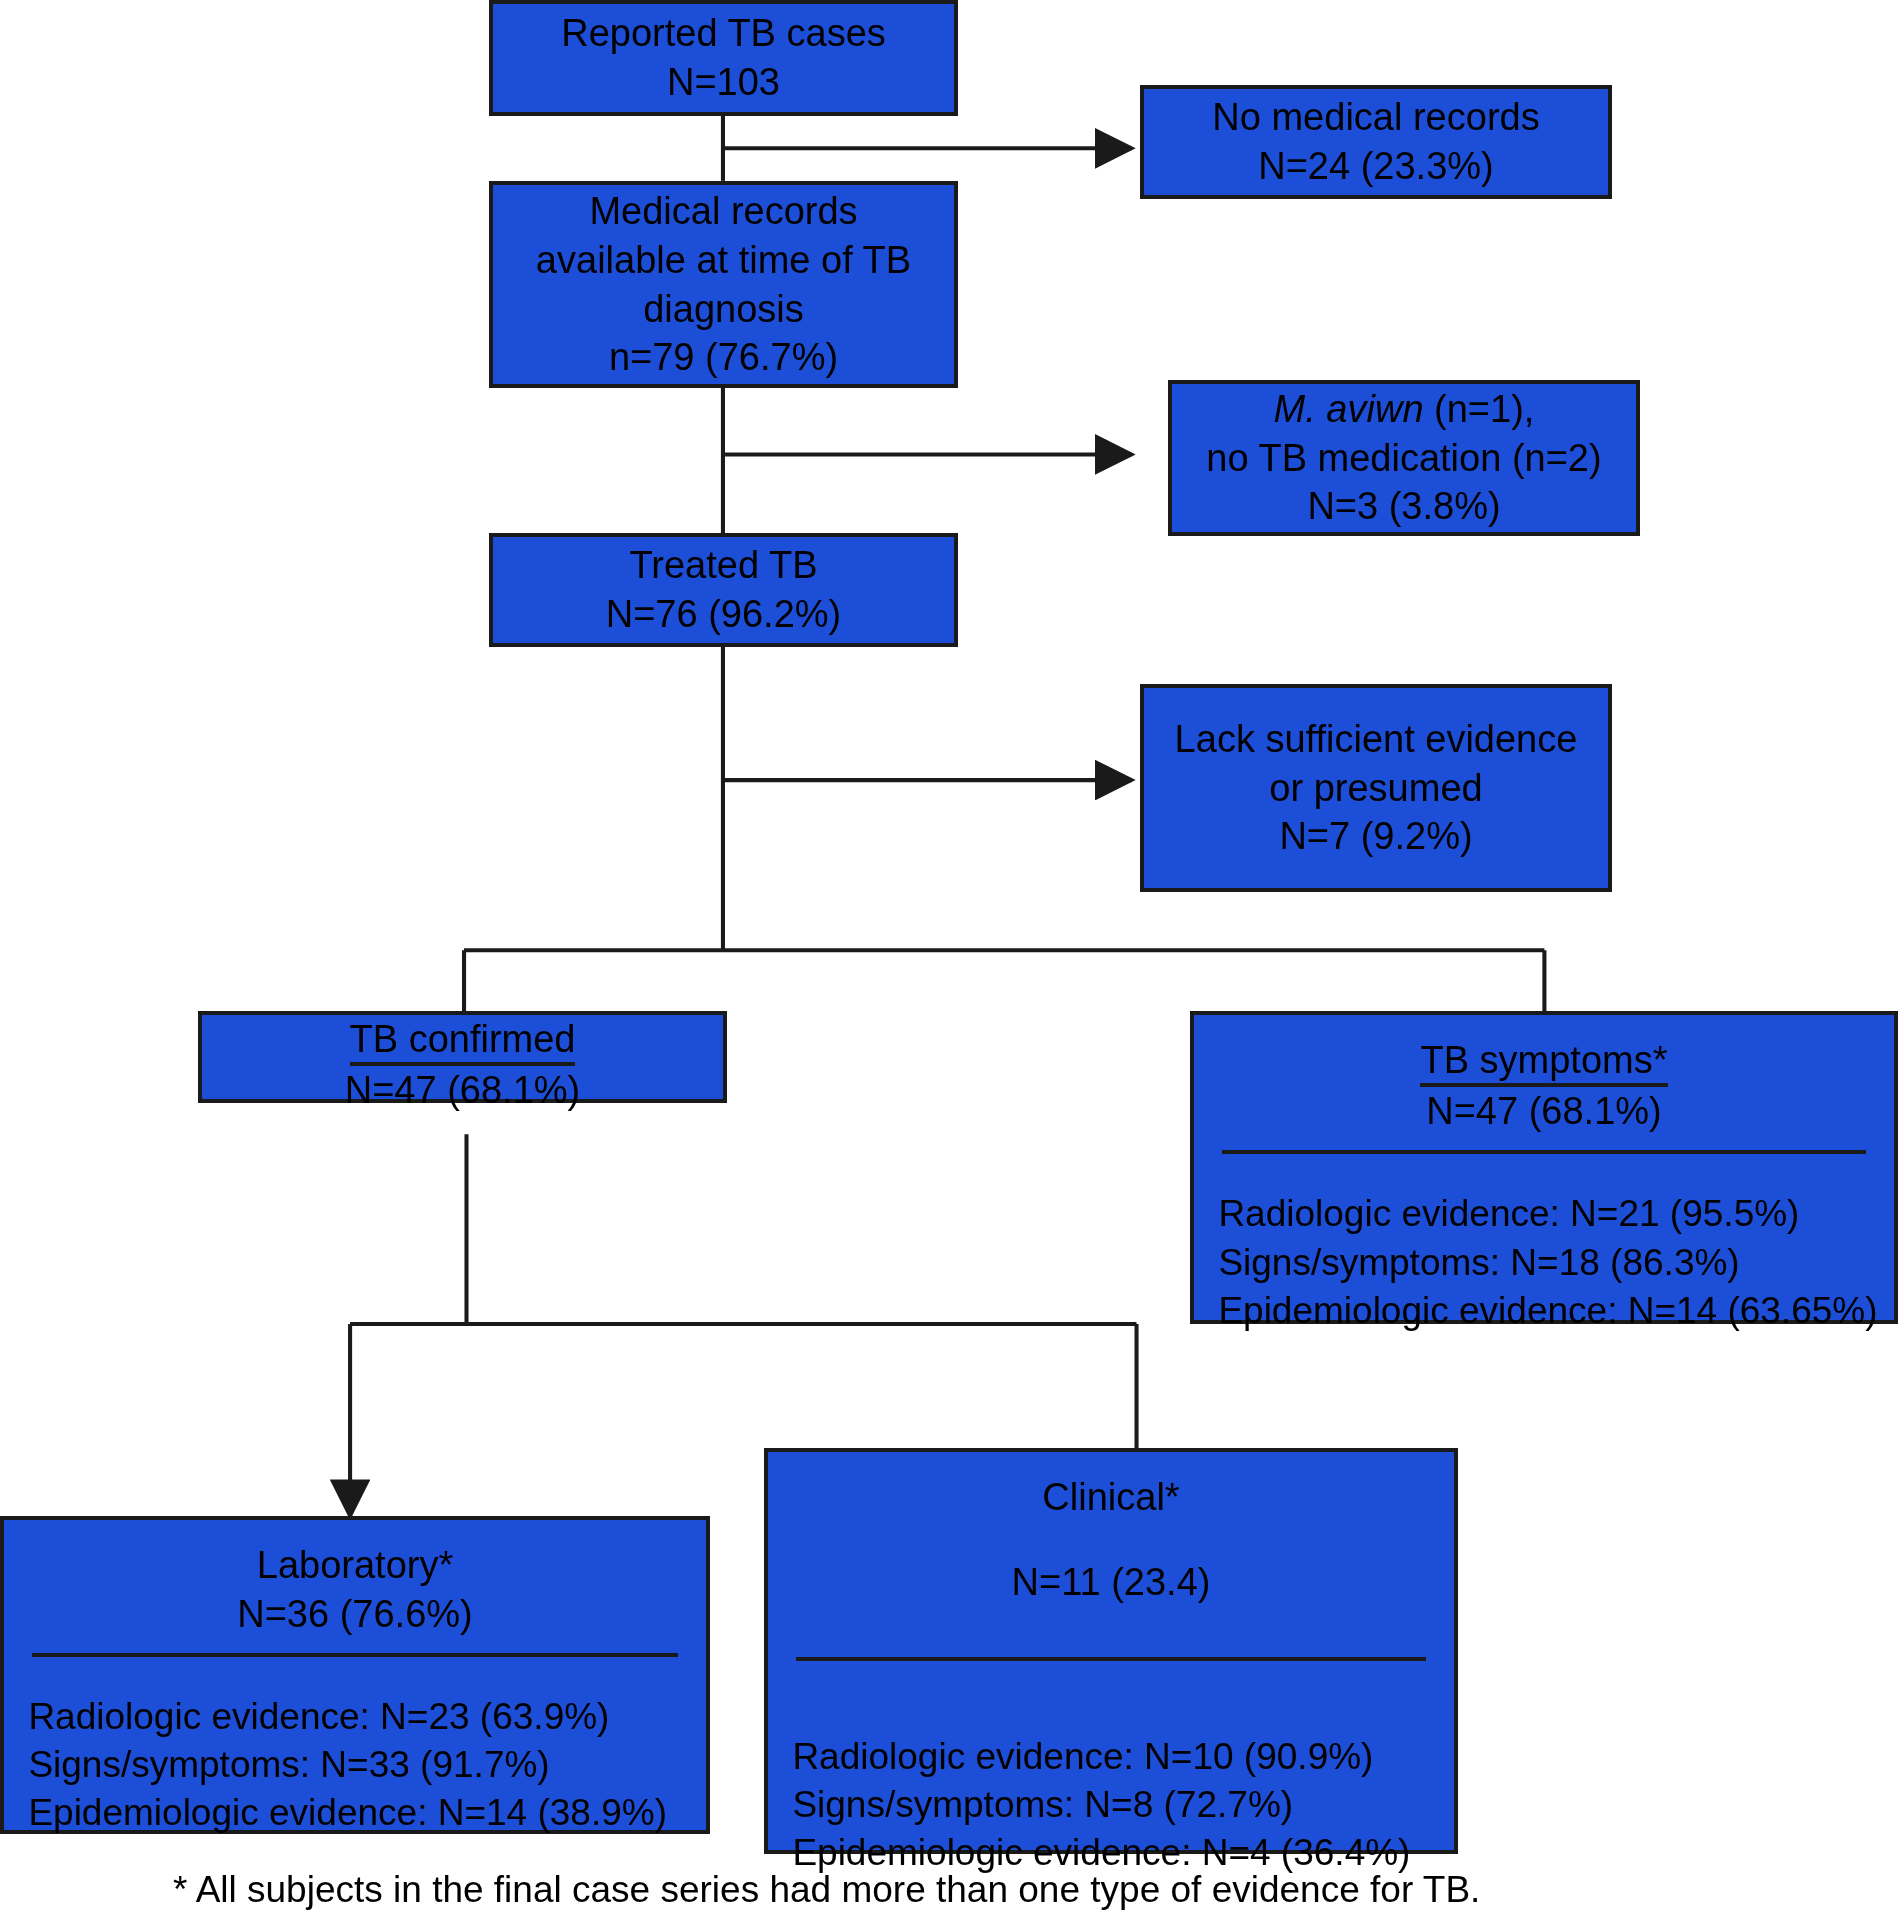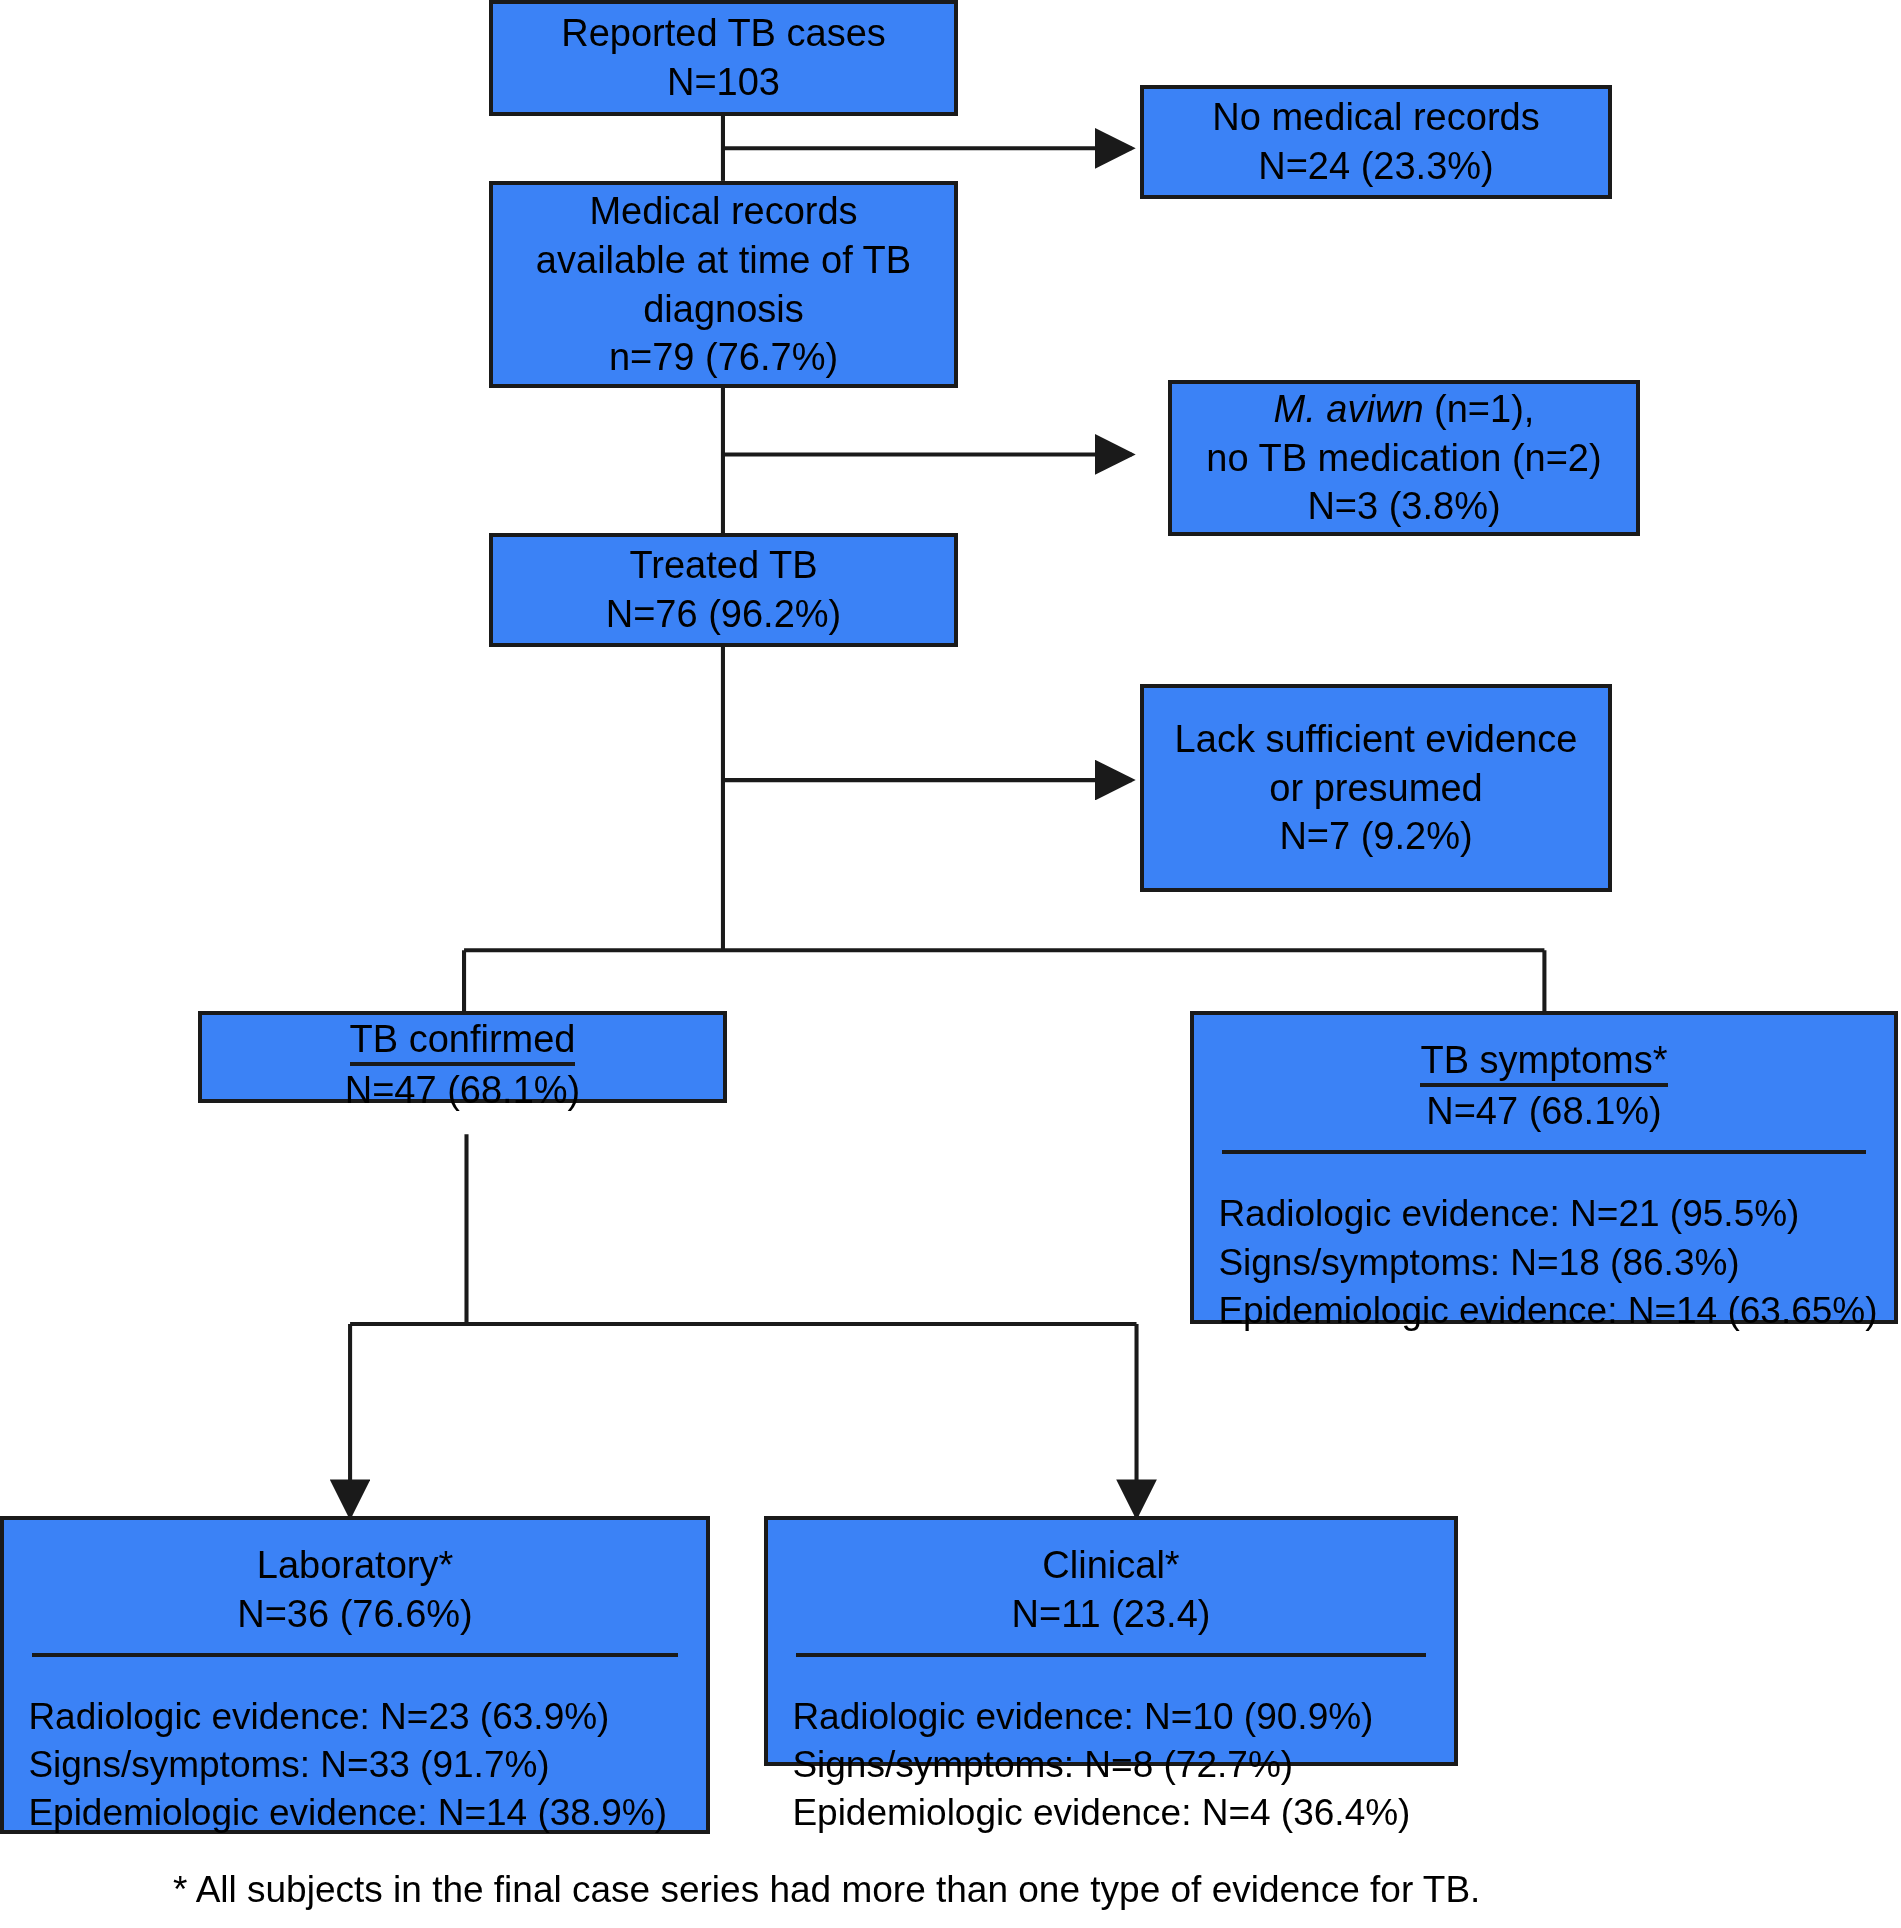--- a/index.html
+++ b/index.html
@@ -26,21 +26,21 @@
     top: 0;
     width: 1901px;
     height: 1929px;
     z-index: 1;
   }
   
   .node {
     position: absolute;
     box-sizing: border-box;
     border: 4.1px solid #1a1a1a;
-    background: #3b82f6;
+    background: #1d4ed8;
     z-index: 2;
     display: flex;
     flex-direction: column;
   }
   .node-head {
     text-align: center;
     line-height: 1.28;
     font-size: 38px;
     padding: 0 11.4px;
   }
@@ -184,21 +184,21 @@
     <div class="node-head pad-top">Laboratory*</div>
     <div class="node-head">N=36 (76.6%)</div>
     <div class="divider"></div>
     <div class="evidence-list">
       <div>Radiologic evidence: N=23 (63.9%)</div>
       <div>Signs/symptoms: N=33 (91.7%)</div>
       <div>Epidemiologic evidence: N=14 (38.9%)</div>
     </div>
   </div>
 
-  <div class="node" style="left:764px; top:1516px; width:694px; height:250px;">
+  <div class="node" style="left:764px; top:1448px; width:694px; height:406px;gap:36px;">
     <div class="node-head pad-top">Clinical*</div>
     <div class="node-head">N=11 (23.4)</div>
     <div class="divider"></div>
     <div class="evidence-list">
       <div>Radiologic evidence: N=10 (90.9%)</div>
       <div>Signs/symptoms: N=8 (72.7%)</div>
       <div>Epidemiologic evidence: N=4 (36.4%)</div>
     </div>
   </div>
 

